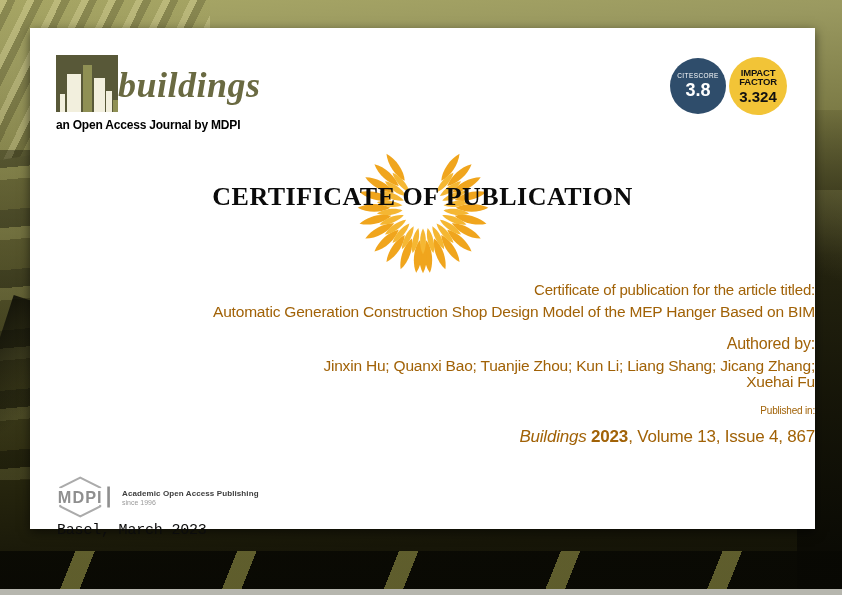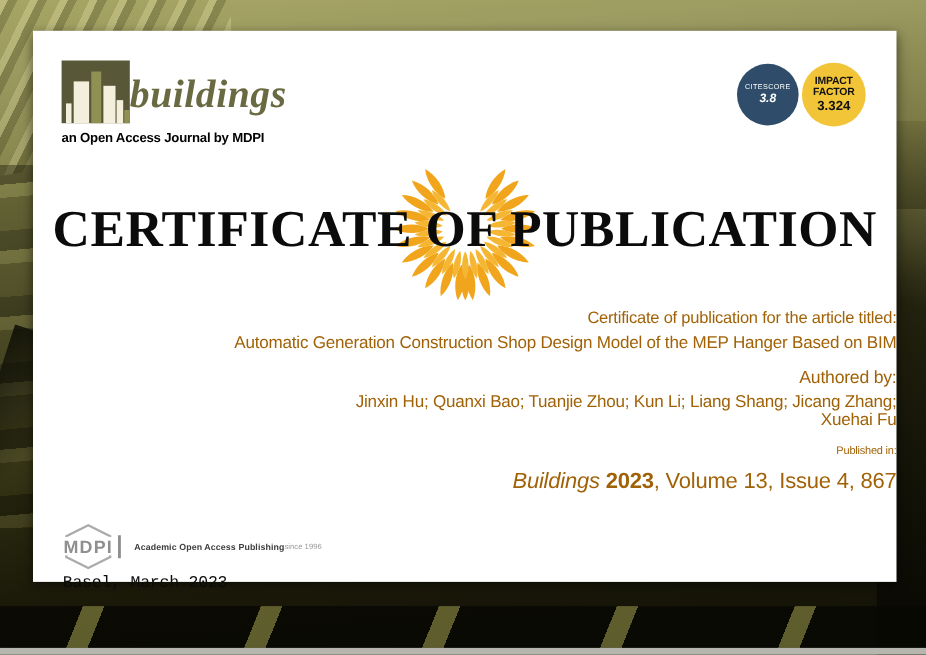--- a/index.html
+++ b/index.html
@@ -35,46 +35,46 @@
   .logo-icon .bar{position:absolute;bottom:0;}
   .logo-wordmark{position:absolute;left:88px;top:36px;
     font-family:"Liberation Serif","DejaVu Serif",serif;font-style:italic;font-weight:700;
     font-size:36px;color:#6a6a42;letter-spacing:.5px;}
   .journal-tagline{position:absolute;left:26px;top:90px;font-size:12px;font-weight:700;color:#000;letter-spacing:-.2px;}
 
   
   .circle{position:absolute;border-radius:50%;display:flex;flex-direction:column;align-items:center;justify-content:center;text-align:center;}
   .circle.citescore{left:640px;top:30px;width:56px;height:56px;background:#2f4d6b;color:#fff;}
   .circle.citescore .lbl{font-size:6.5px;letter-spacing:.4px;margin-bottom:1px;}
-  .circle.citescore .val{font-size:11px;font-weight:700;font-style:italic;}
+  .circle.citescore .val{font-size:18px;font-weight:700;}
   .circle.impact{left:699px;top:29px;width:58px;height:58px;background:#f2c437;color:#111;}
   .circle.impact .lbl{font-size:9.5px;font-weight:700;line-height:9.5px;letter-spacing:-.2px;}
-  .circle.impact .val{font-size:12px;font-weight:700;margin-top:1px;}
+  .circle.impact .val{font-size:15px;font-weight:700;margin-top:1px;}
 
   
   .wreath{position:absolute;left:50%;top:110px;transform:translateX(-50%);}
   .cert-title{position:absolute;left:0;top:154px;width:100%;text-align:center;
-    font-family:"Liberation Serif","DejaVu Serif",serif;font-weight:700;font-size:47px;
+    font-family:"Liberation Serif","DejaVu Serif",serif;font-weight:700;font-size:26px;
     letter-spacing:.5px;color:#0b0b0b;z-index:2;}
 
   
   .line{position:absolute;left:0;width:100%;text-align:right;color:#a16207;letter-spacing:-.2px;}
   .l-intro{top:253px;font-size:15px;}
   .l-article{top:275px;font-size:15.5px;}
   .l-authlabel{top:307px;font-size:16px;}
   .l-authors1{top:329px;font-size:15.5px;}
   .l-authors2{top:345px;font-size:15.5px;}
   .l-publabel{top:377px;font-size:10px;}
-  .l-pub{top:399px;font-size:20px;}
+  .l-pub{top:399px;font-size:17px;}
   .l-pub .it{font-style:italic;}
   .l-pub .bold{font-weight:700;}
 
   
   .mdpi-logo{position:absolute;left:27px;top:448px;display:flex;align-items:center;gap:7px;}
-  .mdpi-text{display:flex;flex-direction:row;justify-content:center;}
+  .mdpi-text{display:flex;flex-direction:column;justify-content:center;}
   .mdpi-text .t1{font-size:8px;font-weight:700;color:#3d3d3d;letter-spacing:.1px;}
   .mdpi-text .t2{font-size:7px;color:#9a9a9a;margin-top:1px;}
   .place-date{position:absolute;left:27px;top:494px;font-size:15px;color:#0c0c0c;letter-spacing:-.2px;font-family:Liberation Mono, monospace;}
 </style>
 </head>
 <body>
 
 <div class="bg-base"></div>
 <div class="bg-topleft-structure"></div>
 <div class="bg-left-structure"></div>

